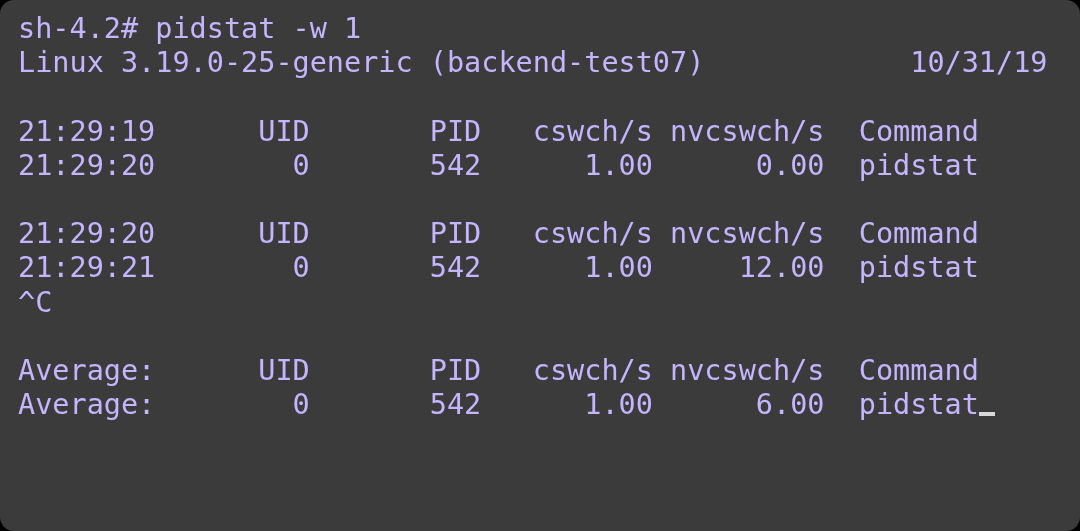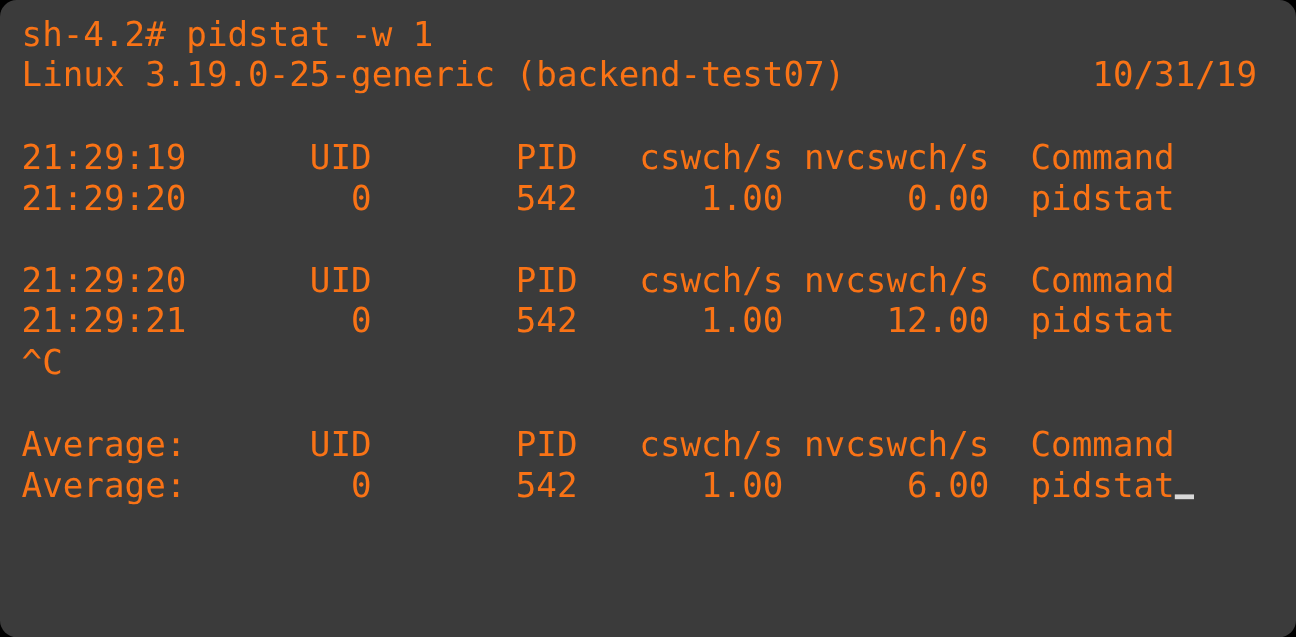--- a/index.html
+++ b/index.html
@@ -5,21 +5,21 @@
   html, body {
     margin: 0;
     padding: 0;
     width: 1080px;
     height: 531px;
     background: #000000;
     overflow: hidden;
   }
   .terminal {
     background: #3b3b3b;
-    color: #f97316;
+    color: #c4b5fd;
     font-family: "Menlo", "Consolas", "DejaVu Sans Mono", monospace;
     font-size: 28.5px;
     line-height: 1.20;
     white-space: pre;
     border-radius: 14px;
     padding: 12px 8px 0px 18px;
     box-sizing: border-box;
     
     margin: 0;
     height: 531px;

